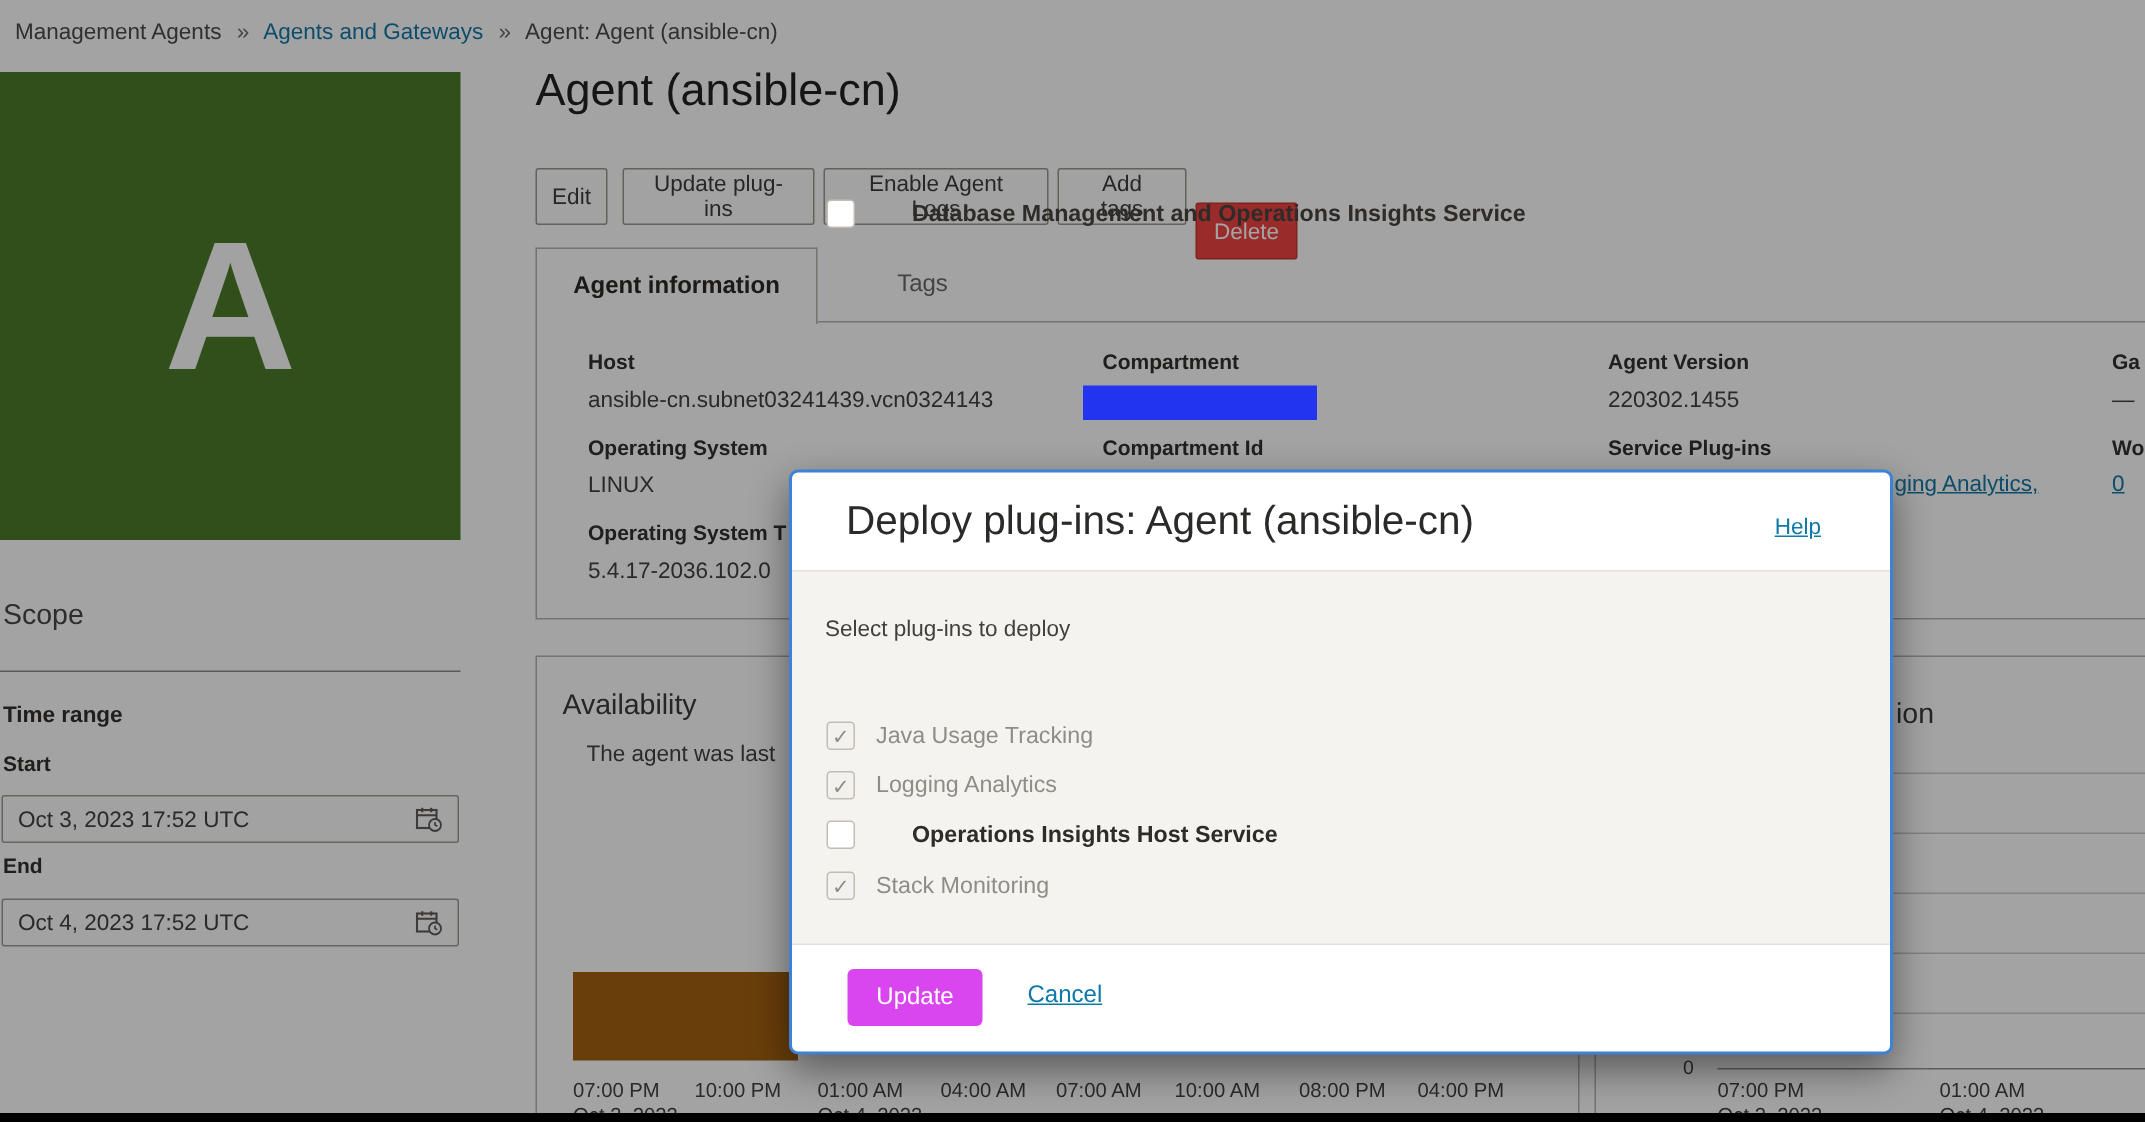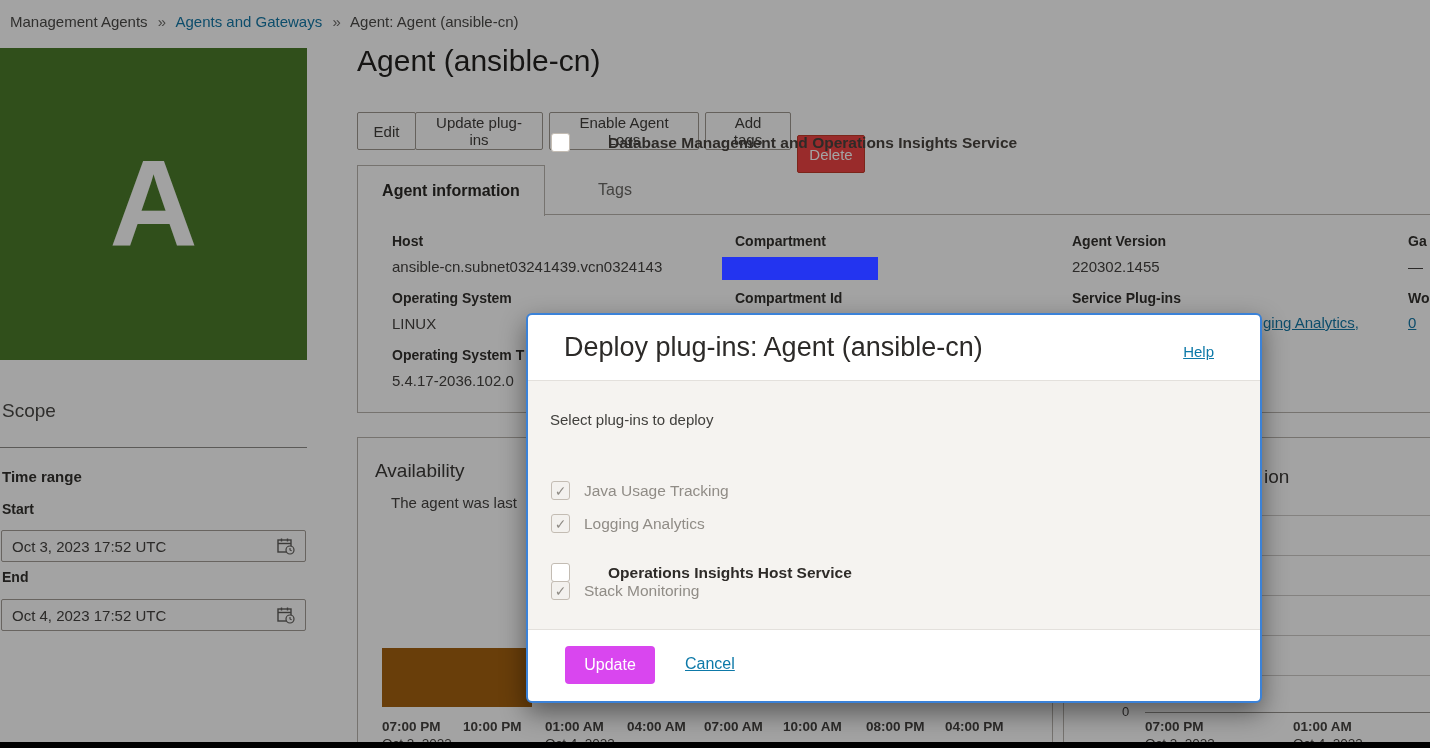--- a/index.html
+++ b/index.html
@@ -45,21 +45,21 @@
               border:1px solid #a39d96;border-radius:2px;display:flex;align-items:center;
               padding:0 10px;font-size:15px;color:#454340;cursor:text;}
   .date-input .txt{flex:1;white-space:nowrap;overflow:hidden;}
   .cal-icon{width:18px;height:18px;flex:0 0 auto;cursor:pointer;}
   
   .panel{position:absolute;top:437px;height:400px;box-sizing:border-box;
          background:#fff;border:1px solid #b9b4ae;}
   .panel-title{position:absolute;font-size:19px;color:#3c3a38;white-space:nowrap;}
   .panel-sub{position:absolute;font-size:15px;color:#454340;white-space:nowrap;}
   .av-bar{left:382px;top:648px;width:150px;height:59px;background:#a46210;}
-  .tick{position:absolute;top:719px;font-size:13.5px;color:#454340;white-space:nowrap;font-weight:bold;}
+  .tick{position:absolute;top:719px;font-size:13.5px;color:#454340;white-space:nowrap;}
   .tick-date{position:absolute;top:736px;font-size:13.5px;color:#454340;white-space:nowrap;}
   .gridline{position:absolute;left:1130px;width:300px;height:0;border-top:1px solid #cfccc8;}
   .axisline{left:1145px;top:712px;width:285px;height:0;border-top:1px solid #96938f;}
   .yzero{left:1122px;top:704px;font-size:13px;color:#454340;}
   
   #dim{position:absolute;inset:0;background:rgba(0,0,0,0.36);z-index:50;}
   .redaction{left:722px;top:257px;width:156px;height:23px;background:#2334f0;z-index:60;}
   .bottom-bar{left:0;top:742px;width:1430px;height:6px;background:#000;z-index:60;}
   
   .modal{left:526px;top:313px;width:736px;height:390px;box-sizing:border-box;z-index:100;
@@ -126,21 +126,21 @@
         <rect x="1" y="3" width="13" height="12" fill="none" stroke="#5f5d5a" stroke-width="1.4"></rect>
         <line x1="1" y1="6.5" x2="14" y2="6.5" stroke="#5f5d5a" stroke-width="1.4"></line>
         <line x1="4.5" y1="1.5" x2="4.5" y2="4.5" stroke="#5f5d5a" stroke-width="1.4"></line>
         <line x1="10.5" y1="1.5" x2="10.5" y2="4.5" stroke="#5f5d5a" stroke-width="1.4"></line>
         <circle cx="13" cy="13" r="4" fill="#fdfdfd" stroke="#5f5d5a" stroke-width="1.2"></circle>
         <polyline points="13,11 13,13 14.6,13.8" fill="none" stroke="#5f5d5a" stroke-width="1.1"></polyline>
       </svg>
     </div>
 
     <div class="abs page-title">Agent (ansible-cn)</div>
-    <button class="btn" style="left:357px;width:59px;">Edit</button>
+    <button class="btn" style="left:357px;width:48px;">Edit</button>
     <button class="btn" style="left:415px;width:128px;">Update plug-ins</button>
     <button class="btn" style="left:549px;width:150px;">Enable Agent Logs</button>
     <button class="btn" style="left:705px;width:86px;">Add tags</button>
     <button class="btn btn-danger" style="left:797px;width:68px;">Delete</button>
 
     <div class="abs info-box"></div>
     <div class="tab tab-active">Agent information</div>
     <div class="tab tab-plain">Tags</div>
 
     <div class="f-label" style="left:392px;top:233px;">Host</div>
@@ -214,21 +214,21 @@
           <span>✓</span>
         </span>
       <span class="cb-label">Java Usage Tracking</span>
     </div>
     <div class="cb-row disabled" style="top:199px;">
       <span class="cb checked">
           <span>✓</span>
         </span>
       <span class="cb-label">Logging Analytics</span>
     </div>
-    <div class="cb-row enabled" style="top:248px;justify-content:center;">
+    <div class="cb-row enabled" style="top:232px;justify-content:center;">
       <span class="cb"></span>
       <span class="cb-label">Operations Insights Host Service</span>
     </div>
     <div class="cb-row disabled" style="top:266px;">
       <span class="cb checked">
           <span>✓</span>
         </span>
       <span class="cb-label">Stack Monitoring</span>
     </div>
 

